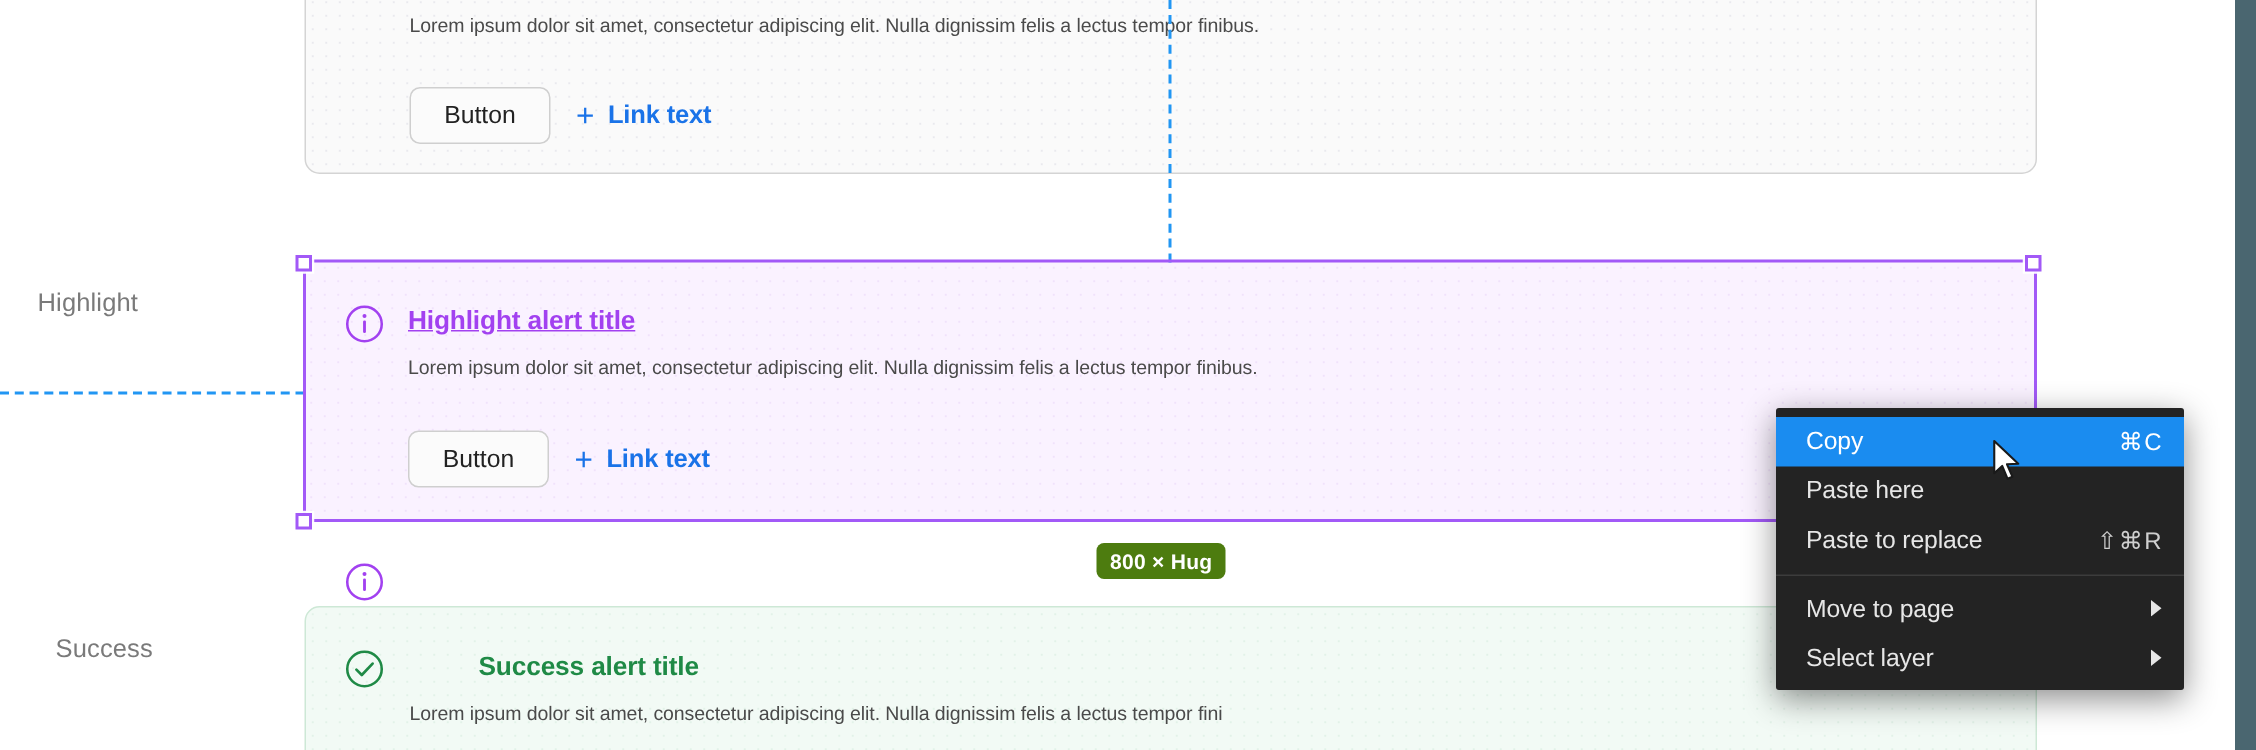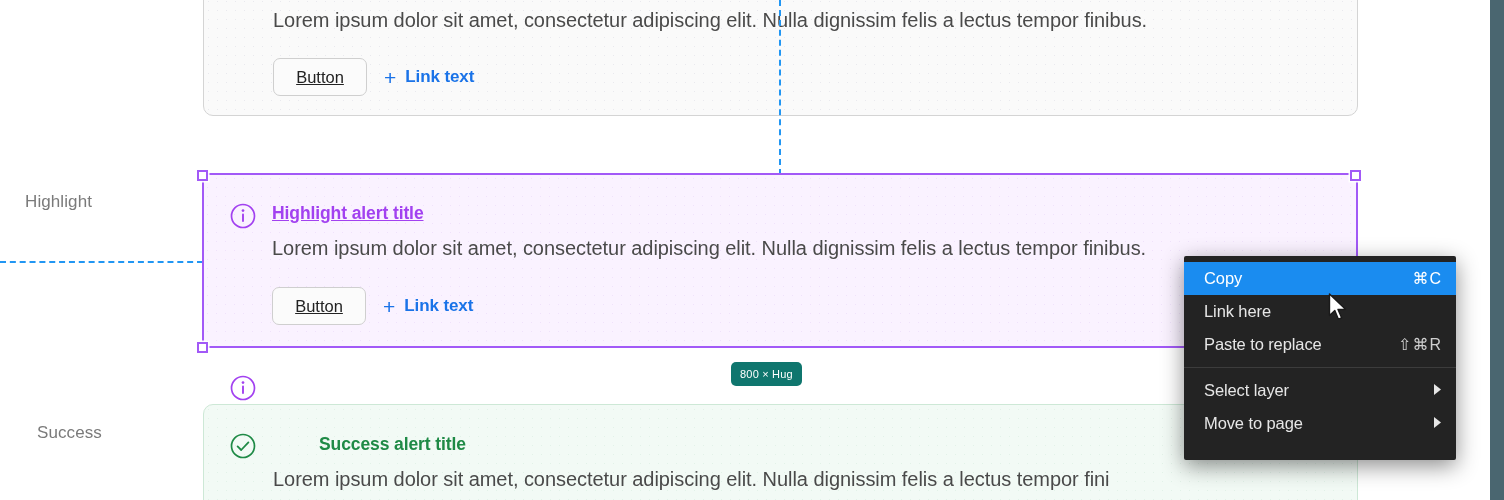--- a/index.html
+++ b/index.html
@@ -80,21 +80,21 @@
     position: absolute;
     left: 69px;
     font-size: 17.5px;
     font-weight: bold;
     letter-spacing: -0.1px;
     white-space: nowrap;
   }
   .alert-body {
     position: absolute;
     left: 69px;
-    font-size: 20px;
+    font-size: 13px;
     color: #4a4a4a;
     white-space: nowrap;
     letter-spacing: -0.05px;
   }
   .alert-actions {
     position: absolute;
     left: 69px;
     display: flex;
     align-items: center;
     gap: 17px;
@@ -104,21 +104,20 @@
     align-items: center; justify-content: center;
     min-width: 94px; height: 38px;
     padding: 0 18px;
     border: 1px solid #cfcfcf;
     border-radius: 7px;
     background: #fbfbfb;
     color: #222;
     font-size: 16.5px;
     font-family: "Liberation Sans", sans-serif;
     cursor: pointer;
-    text-decoration: underline;
   }
   .linkwrap {
     display: inline-flex;
     align-items: center;
     gap: 9px;
     cursor: pointer;
   }
   .plus-icon { color: #1a73e8; font-size: 21px; line-height: 1; font-weight: 500; }
   .link-text { color: #1a73e8; font-size: 17px; font-weight: bold; letter-spacing: -0.1px; }
 
@@ -146,25 +145,25 @@
   .sel-handle.bl { left: 197px; top: 342px; }
   .sel-handle.br { left: 1350px; top: 342px; }
 
   
   .size-badge {
     position: absolute;
     left: 731px; top: 362px;
     height: 24px;
     padding: 0 9px;
     display: flex; align-items: center;
-    background: #0f766e;
+    background: #4d7c0f;
     color: #ffffff;
     border-radius: 5px;
-    font-size: 11px;
-    font-weight: normal;
+    font-size: 14px;
+    font-weight: bold;
     letter-spacing: .2px;
     white-space: nowrap;
   }
 
   
   .guide-v {
     position: absolute;
     left: 779px; top: 0;
     width: 0; height: 175px;
     border-left: 2px dashed #2196f3;
@@ -172,24 +171,24 @@
   .guide-h {
     position: absolute;
     left: 0; top: 261px;
     width: 203px; height: 0;
     border-top: 2px dashed #2196f3;
   }
 
   
   .ctx-menu {
     position: absolute;
-    left: 1184px; top: 256px;
+    left: 1184px; top: 272px;
     width: 272px;
     background: #232323;
-    padding: 6px 0 20px 0;
+    padding: 6px 0 4px 0;
     border-radius: 2px;
     box-shadow: 0 6px 22px rgba(0,0,0,.45);
     overflow: hidden;
   }
   .ctx-item {
     position: relative;
     display: flex;
     align-items: center;
     height: 33px;
     padding: 0 14px 0 20px;
@@ -288,50 +287,50 @@
   <div class="size-badge">800 × Hug</div>
 
   <div class="ctx-menu">
 
     <div class="ctx-item sel">
       <span class="ctx-label">Copy</span>
       <span class="ctx-shortcut">⌘C</span>
     </div>
 
     <div class="ctx-item">
-      <span class="ctx-label">Link here</span>
+      <span class="ctx-label">Paste here</span>
       <span class="ctx-shortcut"></span>
     </div>
 
     <div class="ctx-item">
       <span class="ctx-label">Paste to replace</span>
       <span class="ctx-shortcut">⇧⌘R</span>
     </div>
 
 
     <div class="ctx-sep"></div>
+
+    <div class="ctx-item">
+      <span class="ctx-label">Move to page</span>
+      <span class="ctx-arrow">
+        <svg width="8" height="11" viewBox="0 0 8 11" aria-hidden="true">
+            <path d="M0 0 L7 5.5 L0 11 Z" fill="#e6e6e6"></path>
+          </svg>
+      </span>
+    </div>
 
     <div class="ctx-item">
       <span class="ctx-label">Select layer</span>
       <span class="ctx-arrow">
         <svg width="8" height="11" viewBox="0 0 8 11" aria-hidden="true">
             <path d="M0 0 L7 5.5 L0 11 Z" fill="#e6e6e6"></path>
           </svg>
       </span>
     </div>
 
-    <div class="ctx-item">
-      <span class="ctx-label">Move to page</span>
-      <span class="ctx-arrow">
-        <svg width="8" height="11" viewBox="0 0 8 11" aria-hidden="true">
-            <path d="M0 0 L7 5.5 L0 11 Z" fill="#e6e6e6"></path>
-          </svg>
-      </span>
-    </div>
-
   </div>
 
   <span class="cursor">
     <svg width="22" height="30" viewBox="0 0 22 30" aria-hidden="true">
       <path d="M1.5 1 L1.5 22.5 L6.8 17.6 L10.4 26.2 L13.6 24.8 L10.0 16.5 L17.5 16.2 Z" fill="#ffffff" stroke="#1a1a1a" stroke-width="1.4" stroke-linejoin="round"></path>
     </svg>
   </span>
 
   <div class="right-panel"></div>
 

